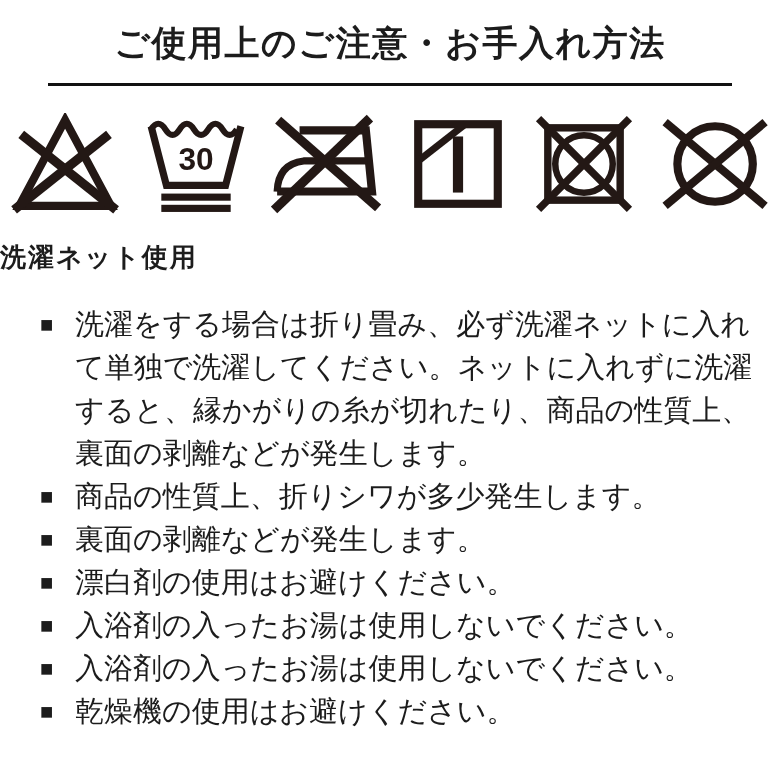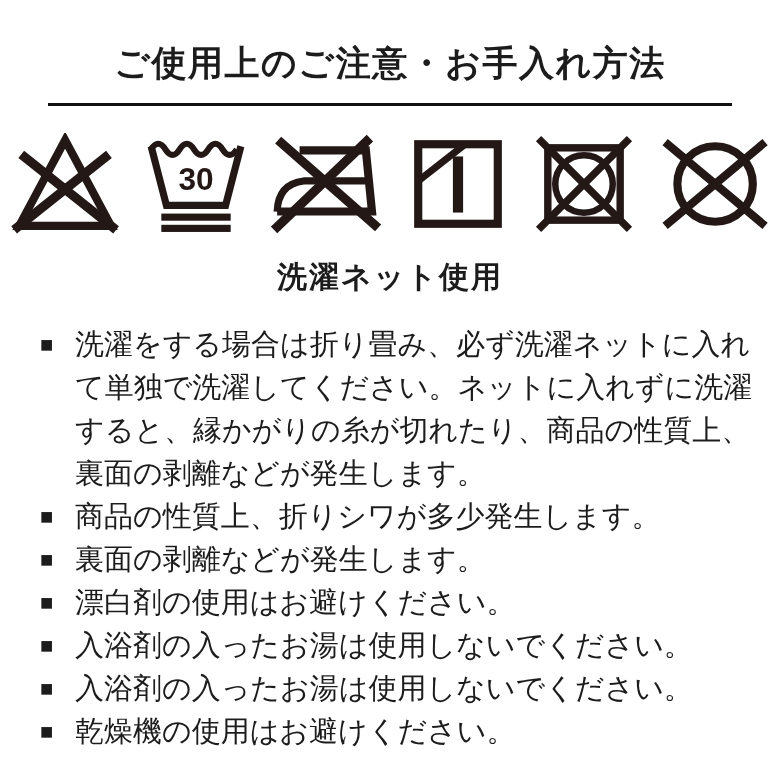--- a/index.html
+++ b/index.html
@@ -7,21 +7,21 @@
     --text:#1c1c1c;
     --background:#ffffff;
   }
   html,body{margin:0;padding:0;}
   body{
     width:780px;height:780px;overflow:hidden;
     background:var(--background);
     color:var(--text);
     font-family:"Liberation Sans","DejaVu Sans",sans-serif;
   }
-  .page{padding-top:38px;}
+  .page{padding-top:18px;}
   .page-title{
     margin:0;text-align:center;
     font-size:35px;font-weight:bold;letter-spacing:1.5px;
     line-height:50px;color:var(--text);
   }
   .rule{
     border:none;border-top:3px solid #111;
     margin:15px 48px 0 48px;
   }
   .symbols{
@@ -30,22 +30,22 @@
   }
   .symbol{height:102px;display:block;}
   .symbol .stroke{fill:none;stroke:var(--icon);}
   .symbol .fill{fill:var(--icon);stroke:none;}
   .symbol text{
     fill:var(--icon);
     font-family:"Liberation Sans","DejaVu Sans",sans-serif;
     font-weight:600;
   }
   .net-note{
-    margin-top:18px;text-align:center;
-    font-size:30px;font-weight:bold;letter-spacing:2px;
+    margin-top:18px;text-align:left;
+    font-size:26px;font-weight:bold;letter-spacing:2px;
     line-height:44px;
   }
   .notes{
     list-style:none;
     margin:24px 0 0 0;
     padding:0 27px 0 40px;
     font-size:29px;line-height:43px;
   }
   .notes li{display:flex;align-items:flex-start;}
   .bullet{

